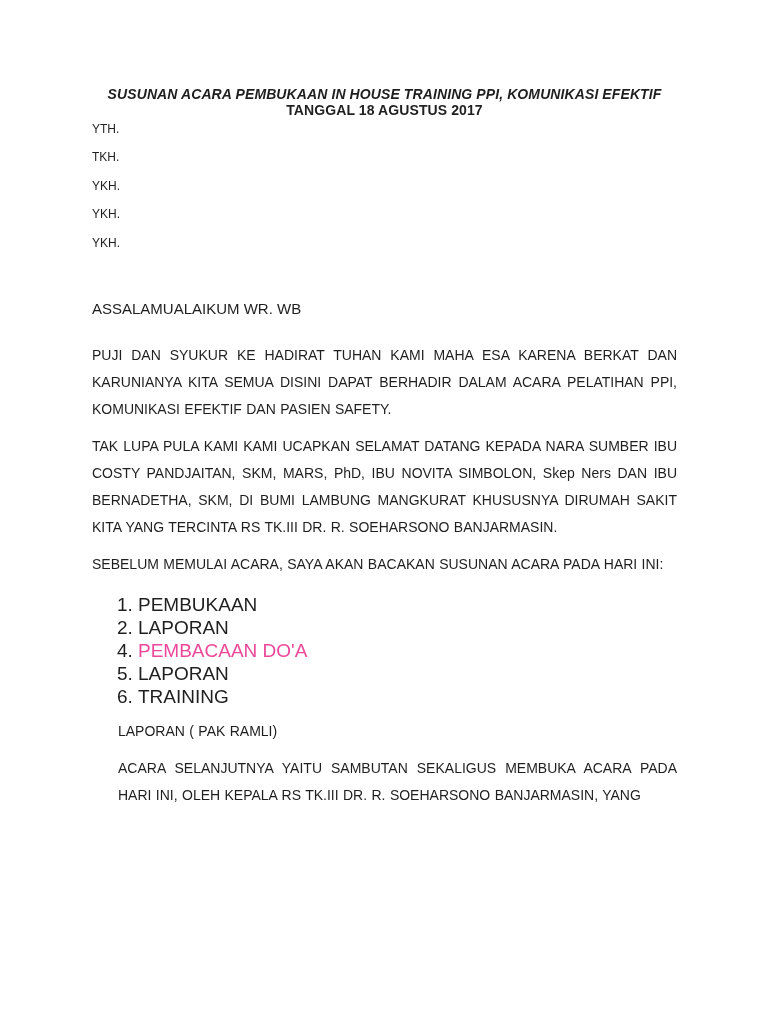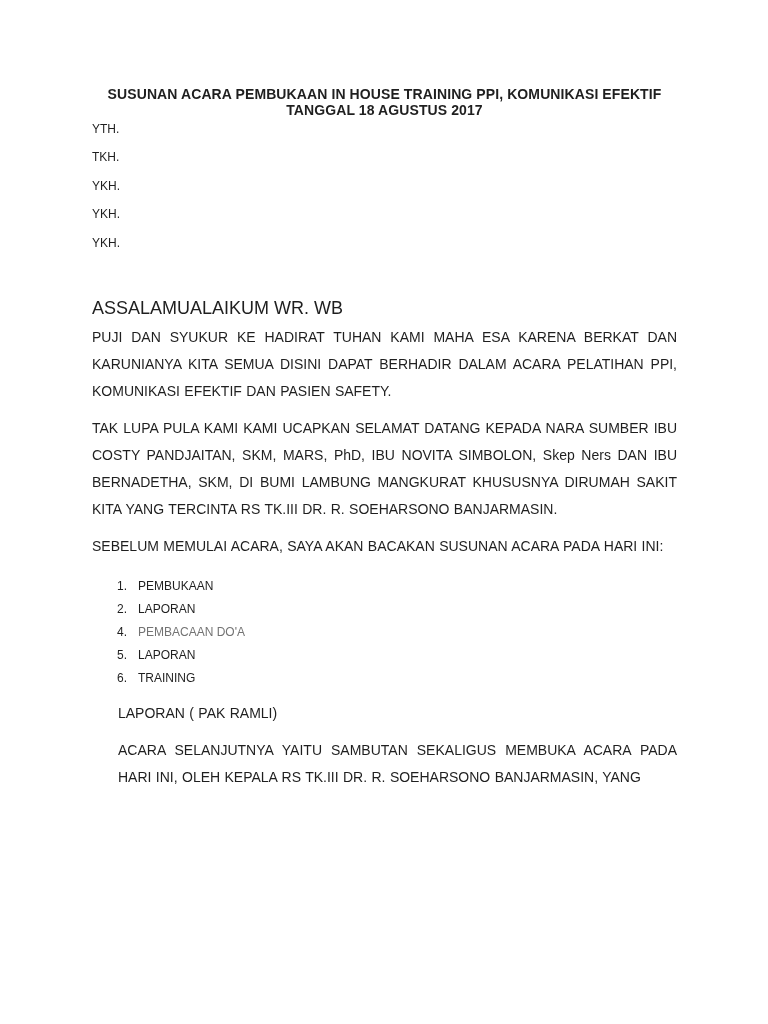--- a/index.html
+++ b/index.html
@@ -25,48 +25,48 @@
     line-height: 16px;
     margin: 0 0 4px 0;
     letter-spacing: 0.1px;
   }
   .greeting {
     font-size: 12px;
     line-height: 15px;
     margin: 0 0 13.4px 0;
   }
   .salutation {
-    font-size: 18px;
+    font-size: 15px;
     line-height: 27px;
-    margin: 44px 0 2px 0;
+    margin: 44px 0 20px 0;
   }
   p.body {
     font-size: 14px;
     line-height: 27px;
     margin: 0 0 10px 0;
     text-align: justify;
     word-spacing: 0.5px;
   }
   p.body.indent { margin-left: 26px; }
   .agenda {
     margin: 15px 0 10px 0;
     padding-left: 25px;
-    font-size: 12px;
+    font-size: 19px;
   }
   .agenda-item { line-height: 23px; white-space: nowrap; }
   .agenda-item .num { display: inline-block; width: 21px; }
-  .muted { color: #737373; }
+  .muted { color: #ec4899; }
 </style>
 </head>
 <body>
 
 <div class="page">
 
   <div>
-    <div class="title" style="margin-bottom:0;">SUSUNAN ACARA PEMBUKAAN IN HOUSE TRAINING PPI, KOMUNIKASI EFEKTIF</div>
+    <div class="title" style="margin-bottom:0;font-style:italic;">SUSUNAN ACARA PEMBUKAAN IN HOUSE TRAINING PPI, KOMUNIKASI EFEKTIF</div>
     <div class="title">TANGGAL 18 AGUSTUS 2017</div>
   </div>
 
   <div>
     <p class="greeting">YTH.</p>
     <p class="greeting">TKH.</p>
     <p class="greeting">YKH.</p>
     <p class="greeting">YKH.</p>
     <p class="greeting">YKH.</p>
   </div>

